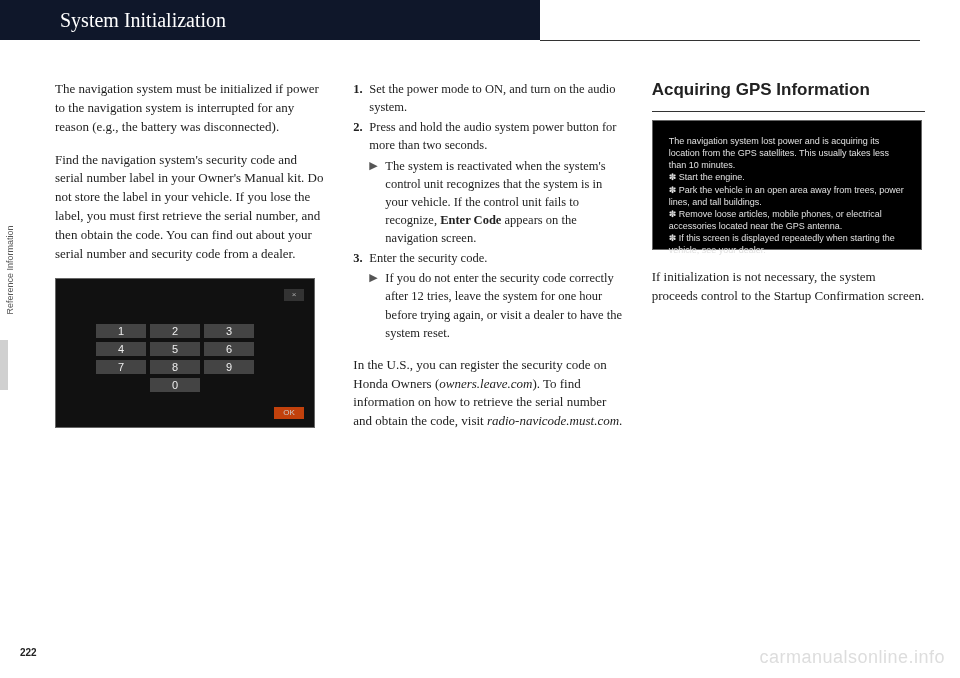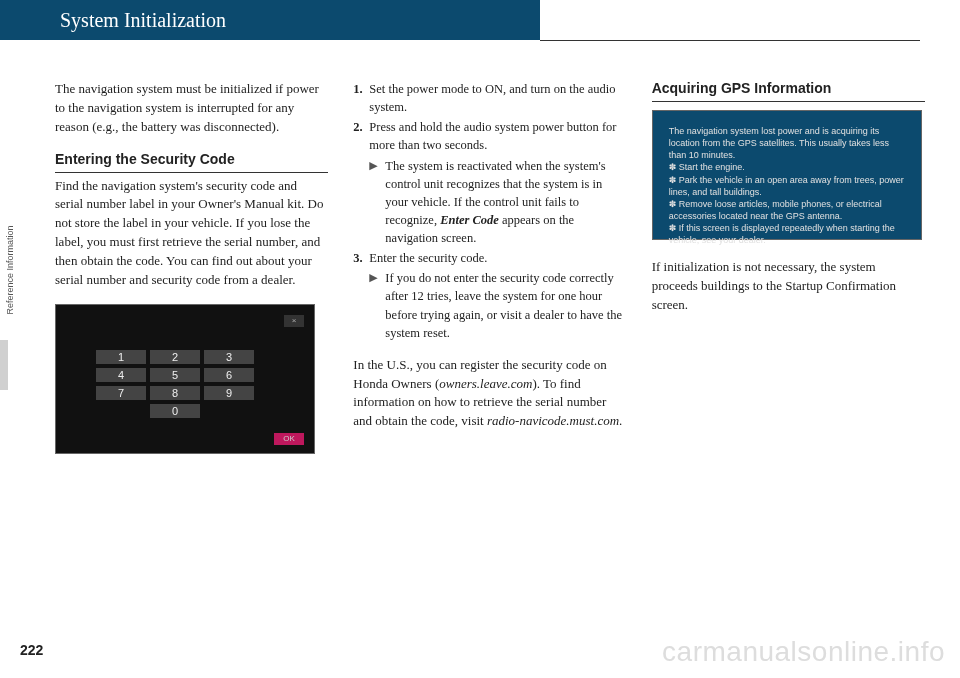--- a/index.html
+++ b/index.html
@@ -9,21 +9,21 @@
       background: #fff;
       font-family: Georgia, 'Times New Roman', serif;
       position: relative;
       color: #222;
     }
     .header-bar {
       position: absolute;
       top: 0; left: 0;
       width: 540px;
       height: 40px;
-      background: #0c4a6e;
+      background: #0f172a;
       display: flex;
       align-items: center;
       padding-left: 60px;
     }
     .header-title {
       color: #fff;
       font-size: 20px;
       font-weight: 400;
     }
     .header-rule {
@@ -55,21 +55,21 @@
       transform: rotate(-90deg);
       white-space: nowrap;
       font-size: 9px;
       color: #555;
       font-family: Arial, sans-serif;
     }
     .page-num {
       position: absolute;
       left: 20px;
       bottom: 20px;
-      font-size: 14px;
+      font-size: 10px;
       font-weight: bold;
       font-family: Arial, sans-serif;
     }
     .content {
       position: absolute;
       top: 80px;
       left: 55px;
       width: 870px;
       display: flex;
       gap: 25px;
@@ -78,25 +78,25 @@
       flex: 1;
       min-width: 0;
     }
     .body-text {
       font-size: 13px;
       line-height: 1.45;
       margin-bottom: 14px;
     }
     .section-heading {
       font-family: Arial, sans-serif;
-      font-size: 14px;
+      font-size: 17px;
       font-weight: bold;
       margin-top: 8px;
       margin-bottom: 4px;
-      padding-bottom: 5px;
+      padding-bottom: 11px;
       border-bottom: 1px solid #333;
     }
     .step {
       font-size: 12.5px;
       line-height: 1.45;
       display: flex;
       margin-bottom: 2px;
     }
     .step-num {
       font-weight: bold;
@@ -109,21 +109,21 @@
       display: flex;
       margin-left: 16px;
       margin-bottom: 2px;
     }
     .triangle {
       color: #555;
       min-width: 16px;
       font-size: 11px;
       padding-top: 1px;
     }
-    .bold-inline { font-weight: bold; font-style: italic; }
+    .bold-inline { font-weight: bold; }
     .italic-inline { font-style: italic; }
     .keypad-img {
       width: 260px;
       height: 150px;
       background: #111;
       border: 1px solid #666;
       position: relative;
       margin-top: 8px;
     }
     .keypad-grid {
@@ -151,47 +151,47 @@
       color: #aaa;
       font-size: 8px;
       text-align: center;
       line-height: 12px;
       font-family: Arial, sans-serif;
     }
     .keypad-ok {
       position: absolute;
       bottom: 8px; right: 10px;
       width: 30px; height: 12px;
-      background: #be185d;
+      background: #c2410c;
       color: #ccc;
       font-size: 8px;
       text-align: center;
       line-height: 12px;
       font-family: Arial, sans-serif;
     }
     .gps-img {
       width: 270px;
       height: 130px;
-      background: #0c4a6e;
+      background: #000000;
       border: 1px solid #666;
       padding: 14px 16px;
       margin-top: 8px;
       margin-bottom: 18px;
     }
     .gps-img-text {
       color: #e0e0e0;
       font-family: Arial, sans-serif;
       font-size: 9px;
       line-height: 1.35;
     }
     .watermark {
       position: absolute;
       right: 15px;
       bottom: 10px;
-      font-size: 28px;
+      font-size: 18px;
       color: #ddd;
       font-family: Arial, sans-serif;
       letter-spacing: 0.5px;
     }
   </style>
 </head>
 <body>
 
 <div class="header-bar">
   <span class="header-title">System Initialization</span>
@@ -202,21 +202,20 @@
   <div class="side-tab-bg"></div>
   <span class="side-tab-text">Reference Information</span>
 </div>
 
 <div class="page-num">222</div>
 
 <div class="content">
 
   <div class="col">
     <p class="body-text">The navigation system must be initialized if power to the navigation system is interrupted for any reason (e.g., the battery was disconnected).</p>
-    <h2 class="section-heading">Entering the Security Code</h2>
     <p class="body-text">Find the navigation system's security code and serial number label in your Owner's Manual kit. Do not store the label in your vehicle. If you lose the label, you must first retrieve the serial number, and then obtain the code. You can find out about your serial number and security code from a dealer.</p>
     <div class="keypad-img">
       <div class="keypad-x">×</div>
       <div class="keypad-grid">
         <div class="keypad-key">1</div>
         <div class="keypad-key">2</div>
         <div class="keypad-key">3</div>
         <div class="keypad-key">4</div>
         <div class="keypad-key">5</div>
         <div class="keypad-key">6</div>
@@ -259,18 +258,18 @@
 
   <div class="col">
     <h2 class="section-heading" style="margin-top:0;">Acquiring GPS Information</h2>
     <div class="gps-img">
       <div class="gps-img-text" style="white-space:pre-line;">The navigation system lost power and is acquiring its location from the GPS satellites. This usually takes less than 10 minutes.
 ✽ Start the engine.
 ✽ Park the vehicle in an open area away from trees, power lines, and tall buildings.
 ✽ Remove loose articles, mobile phones, or electrical accessories located near the GPS antenna.
 ✽ If this screen is displayed repeatedly when starting the vehicle, see your dealer.</div>
     </div>
-    <p class="body-text">If initialization is not necessary, the system proceeds buildings to the Startup Confirmation screen.</p>
+    <p class="body-text">If initialization is not necessary, the system proceeds control to the Startup Confirmation screen.</p>
   </div>
 
 </div>
 
 <div class="watermark">carmanualsonline.info</div>
 
 </body></html>

